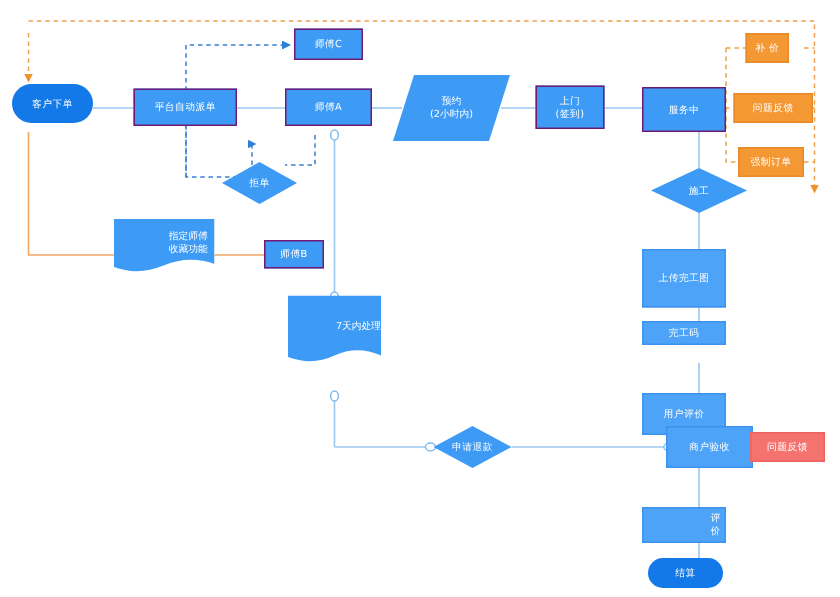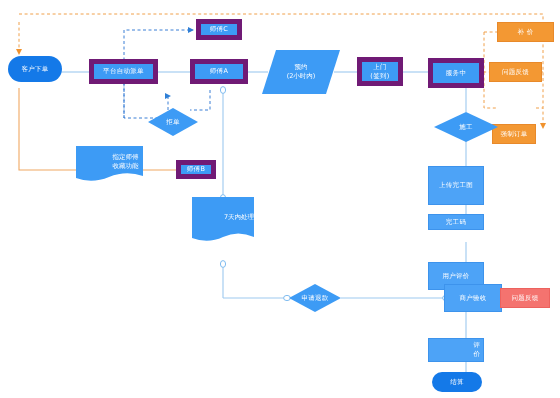--- a/index.html
+++ b/index.html
@@ -31,21 +31,21 @@
     text-align: center;
     color: #ffffff;
     font-size: 6.5px;
     line-height: 1.35;
     letter-spacing: 0.3px;
     z-index: 3;
     white-space: pre-line;
   }
   .rect {
     background: #3d9bf5;
-    border: 5px solid #701a75;
+    border: 1px solid #701a75;
   }
   .rect-light {
     background: #4da3f7;
     border: 1px solid #3d93ec;
   }
   .stadium {
     background: #1479e8;
     border-radius: 999px;
   }
   .orange {
@@ -223,29 +223,29 @@
 
   <div class="node rect" style="left:357px; top:57px; width:46px; height:29px;">
     <span>上门
 (签到)</span>
   </div>
 
   <div class="node rect" style="left:428px; top:58px; width:56px; height:30px;">
     <span>服务中</span>
   </div>
 
-  <div class="node orange" style="left:497px; top:22px; width:57px; height:20px;">
+  <div class="node orange" style="left:497px; top:22px; width:29px; height:20px;">
     <span>补 价</span>
   </div>
 
   <div class="node orange" style="left:489px; top:62px; width:53px; height:20px;">
     <span>问题反馈</span>
   </div>
 
-  <div class="node orange" style="left:492px; top:98px; width:44px; height:20px;margin-top:26px;">
+  <div class="node orange" style="left:492px; top:98px; width:44px; height:20px;">
     <span>强制订单</span>
   </div>
 
   <div class="diamond-wrap" style="left:434px; top:112px; width:64px; height:30px;">
     <svg width="64" height="30" viewBox="0 0 64 30">
       <polygon points="32,0 64,15 32,30 0,15" fill="#3d9bf5"></polygon>
     </svg>
     <span class="lbl">施工</span>
   </div>
 

